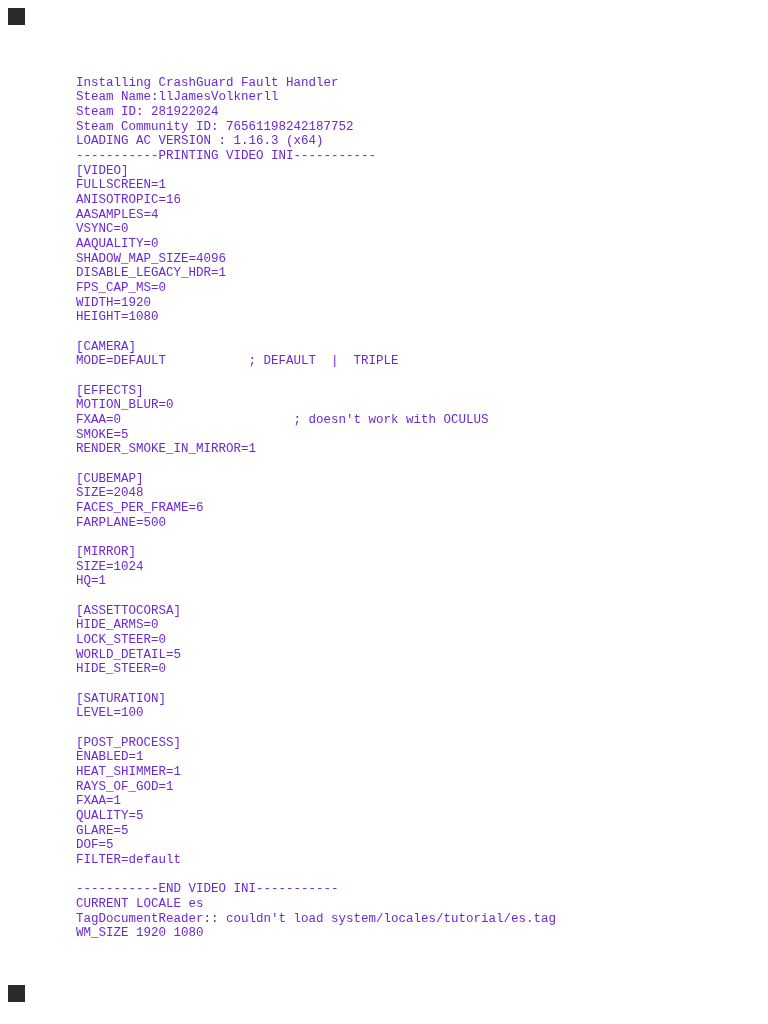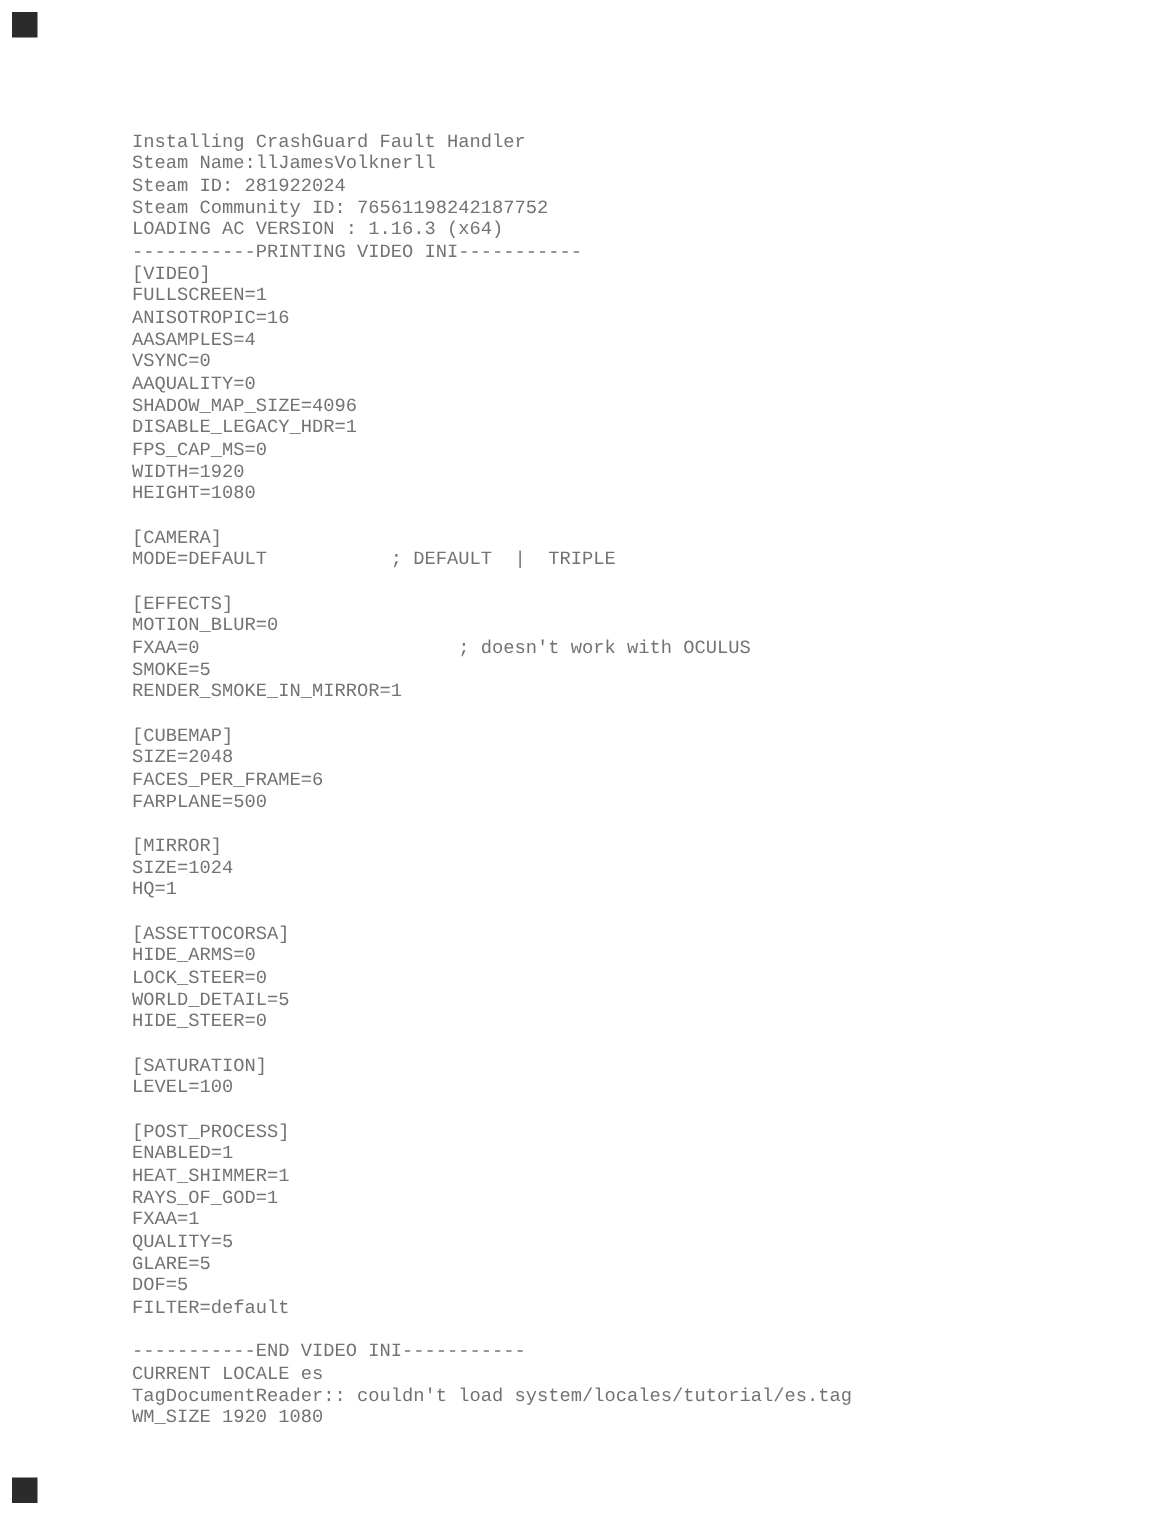--- a/index.html
+++ b/index.html
@@ -16,25 +16,25 @@
   }
   .page {
     position: absolute;
     inset: 0;
     background: #ffffff;
   }
   .log {
     position: absolute;
     left: 72px;
     top: 71.5px;
-    margin: 16px;
+    margin: 4px;
     font-family: "Liberation Mono", "DejaVu Sans Mono", monospace;
     font-size: 12.5px;
     line-height: 14.67px;
-    color: #737373;
+    color: #6d28d9;
     white-space: pre;
     letter-spacing: 0;
   }
   .corner-marker {
     position: absolute;
     width: 17px;
     height: 17px;
     background: #2b2b2b;
   }
   .corner-marker.top { left: 8px; top: 8px; }

